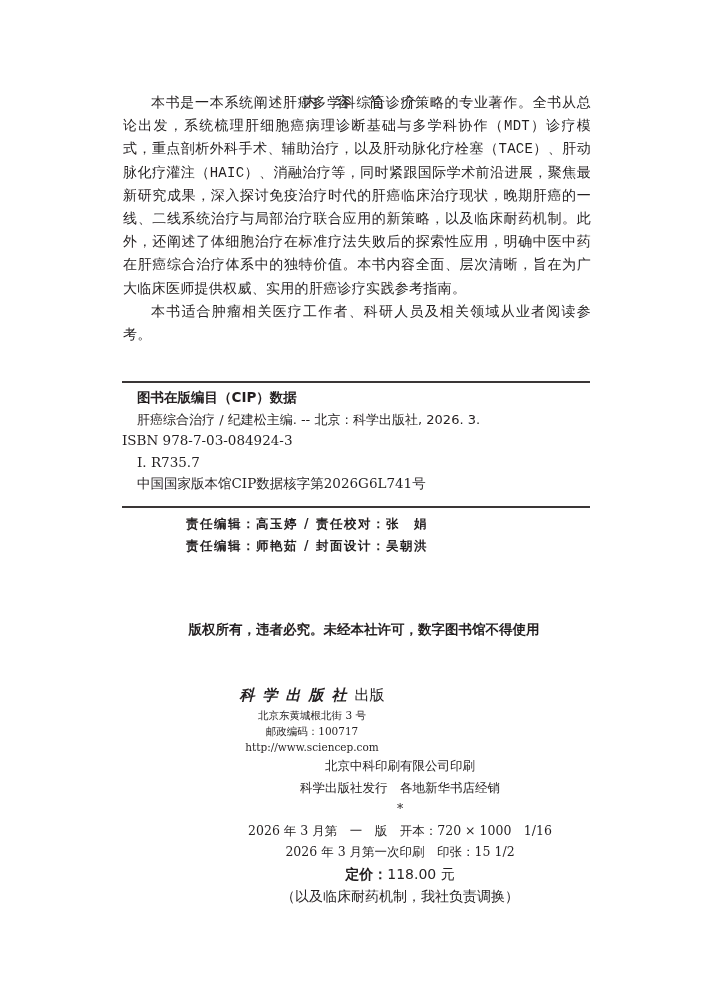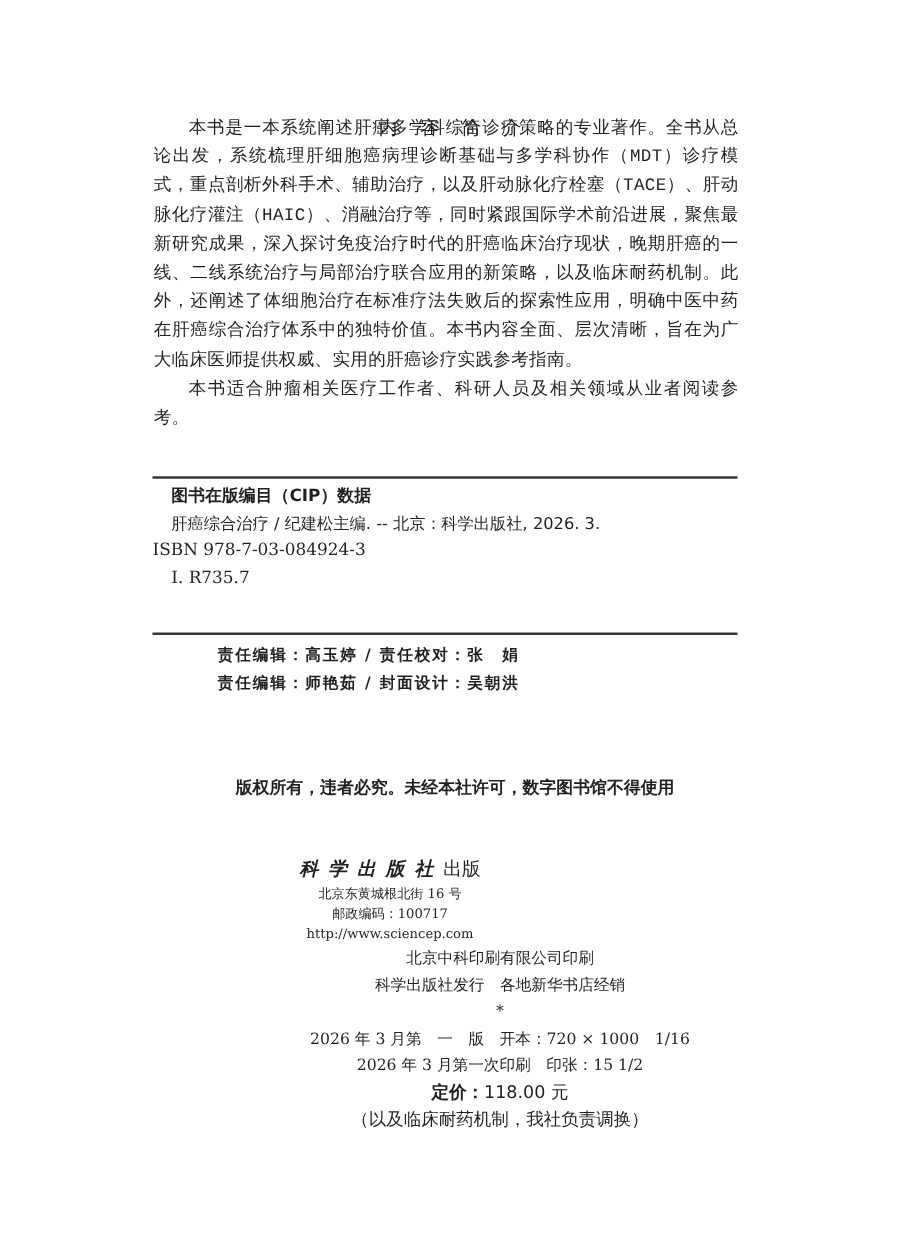--- a/index.html
+++ b/index.html
@@ -23,20 +23,21 @@
   .rule { left: 122px; width: 468px; height: 2px; background: #3a3636; }
   .cip { left: 122px; width: 468px; top: 387px; font-size: 13.5px; line-height: 21.5px; }
   .cip div { white-space: nowrap; }
   .cip .heading { font-family: "DejaVu Sans", sans-serif; font-weight: bold; padding-left: 15px; font-size: 13.5px; }
   .cip .indent { padding-left: 15px; }
   .cip .sans { font-family: "DejaVu Sans", sans-serif; font-size: 13px; }
   .credits {
     left: 0; width: 590px; top: 513px; text-align: center;
     font-family: "DejaVu Serif", serif; font-size: 12.5px; line-height: 22px; font-weight: bold;
     letter-spacing: 1.5px;
+    padding-left: 12px;
   }
   .copyright {
     left: 4px; width: 720px; top: 621px; text-align: center;
     font-family: "DejaVu Sans", sans-serif; font-weight: bold; font-size: 13.5px;
   }
   .pub { left: 0; width: 624px; top: 683px; text-align: center; }
   .pub .name { font-size: 15px; line-height: 24px; }
   .pub .name .brand { font-style: italic; font-weight: bold; letter-spacing: 8px; }
   .pub .small { font-size: 10.5px; line-height: 16px; }
   .block2 { left: 0; width: 720px; top: 755px; text-align: center; font-size: 12.5px; line-height: 21.5px; margin-left: 40px; }
@@ -55,36 +56,37 @@
   <p>本书适合肿瘤相关医疗工作者、科研人员及相关领域从业者阅读参考。</p>
 </div>
 
 <div class="abs rule" style="top:381px;"></div>
 
 <div class="abs cip">
   <div class="heading">图书在版编目（CIP）数据</div>
   <div class="indent sans">肝癌综合治疗 / 纪建松主编. -- 北京 : 科学出版社, 2026. 3.</div>
   <div>ISBN 978-7-03-084924-3</div>
   <div class="indent">Ⅰ. R735.7</div>
+  <div class="indent">中国国家版本馆CIP数据核字第2026G6L741号</div>
 </div>
 
 <div class="abs rule" style="top:506px;"></div>
 
 <div class="abs credits">
   <div class="row">责任编辑：高玉婷 / 责任校对：张　娟</div>
   <div class="row">责任编辑：师艳茹 / 封面设计：吴朝洪</div>
 </div>
 
 <div class="abs copyright">版权所有，违者必究。未经本社许可，数字图书馆不得使用</div>
 
 <div class="abs pub">
   <div class="name">
     <span class="brand">科学出版社</span><span>出版</span>
   </div>
-  <div class="small">北京东黄城根北街 16 号</div>
+  <div class="small">北京东黄城根北街 3 号</div>
   <div class="small">邮政编码：100717</div>
   <div class="small">http://www.sciencep.com</div>
 </div>
 
 <div class="abs block2">
   <div class="row">北京中科印刷有限公司印刷</div>
   <div class="row">科学出版社发行　各地新华书店经销</div>
   <div class="row">*</div>
   <div class="row">2026 年 3 月第　一　版　开本：720 × 1000　1/16</div>
   <div class="row">2026 年 3 月第一次印刷　印张：15 1/2</div>

